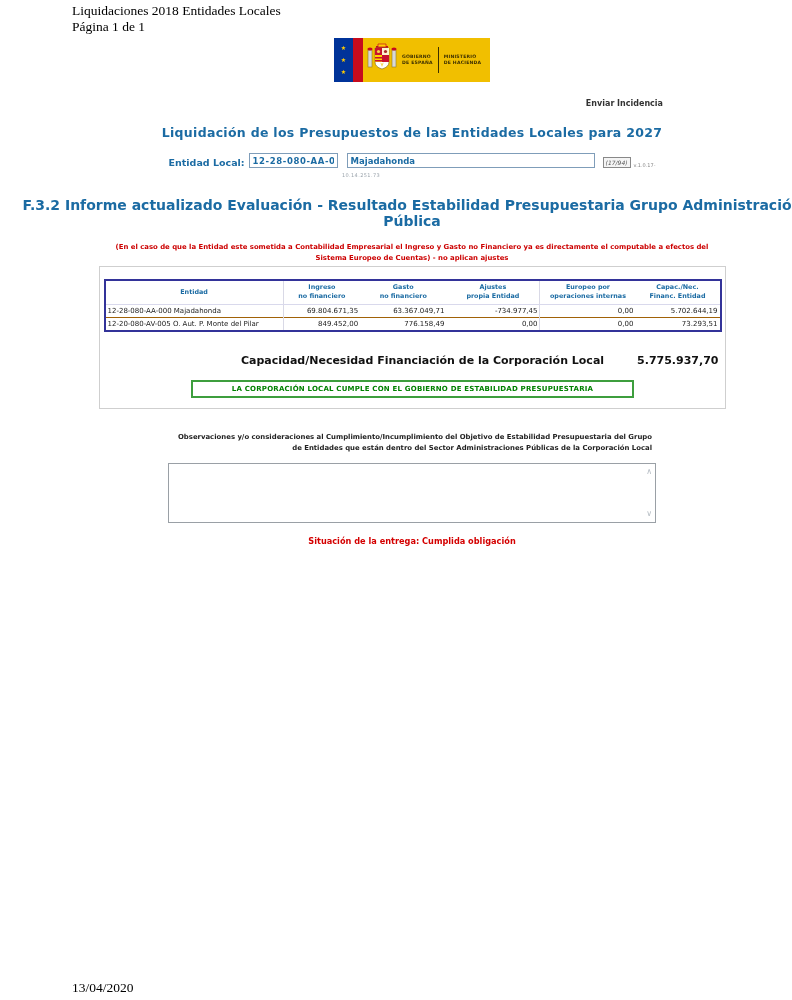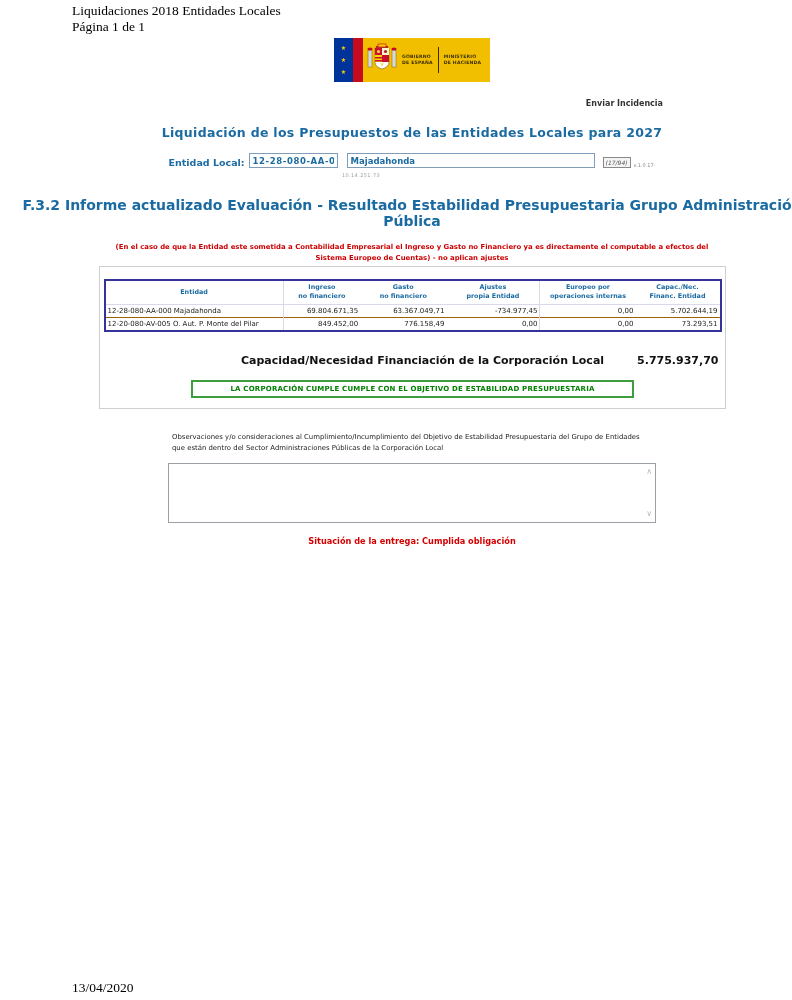--- a/index.html
+++ b/index.html
@@ -125,22 +125,22 @@
 
   .compliance-box {
     margin:13px auto 5px; width:443px;
     border:2px solid #3d9e3d; padding:3px 2px;
     text-align:center;
     font-size:7px; font-weight:bold; color:#008000; letter-spacing:.2px;
   }
 
   
   .obs-label {
-    margin:23px auto 0; width:480px; text-align:left;
-    font-size:6.9px; color:#222; line-height:1.6;
+    margin:23px auto 0; width:480px; text-align:right;
+    font-size:6.9px; color:#222; line-height:1.6;font-weight:bold;
   }
   .obs-area {
     margin:9px auto 0; width:488px; height:60px;
     border:1px solid #9aa0a6; background:#fff; position:relative;
     font-size:8px; color:#222;
   }
   .obs-area .scroll-arrow {
     position:absolute; right:3px; color:#b5bcc3; font-size:8px; line-height:8px;
     cursor:default;
   }
@@ -276,21 +276,21 @@
           <td class="num">73.293,51</td>
         </tr>
       </tbody>
     </table>
 
     <div class="capacity-row">
       <span>Capacidad/Necesidad Financiación de la Corporación Local</span>
       <span class="value">5.775.937,70</span>
     </div>
 
-    <div class="compliance-box">LA CORPORACIÓN CUMPLE CUMPLE CON EL OBJETIVO DE ESTABILIDAD PRESUPUESTARIA</div>
+    <div class="compliance-box">LA CORPORACIÓN LOCAL CUMPLE CON EL GOBIERNO DE ESTABILIDAD PRESUPUESTARIA</div>
   </div>
 
   <div class="obs-label">Observaciones y/o consideraciones al Cumplimiento/Incumplimiento del Objetivo de Estabilidad Presupuestaria del Grupo de Entidades que están dentro del Sector Administraciones Públicas de la Corporación Local</div>
   <div class="obs-area">
     <span></span>
     <span class="scroll-arrow arrow-up">∧</span>
     <span class="scroll-arrow arrow-down">∨</span>
   </div>
 
   <div class="status-line">Situación de la entrega: Cumplida obligación</div>

